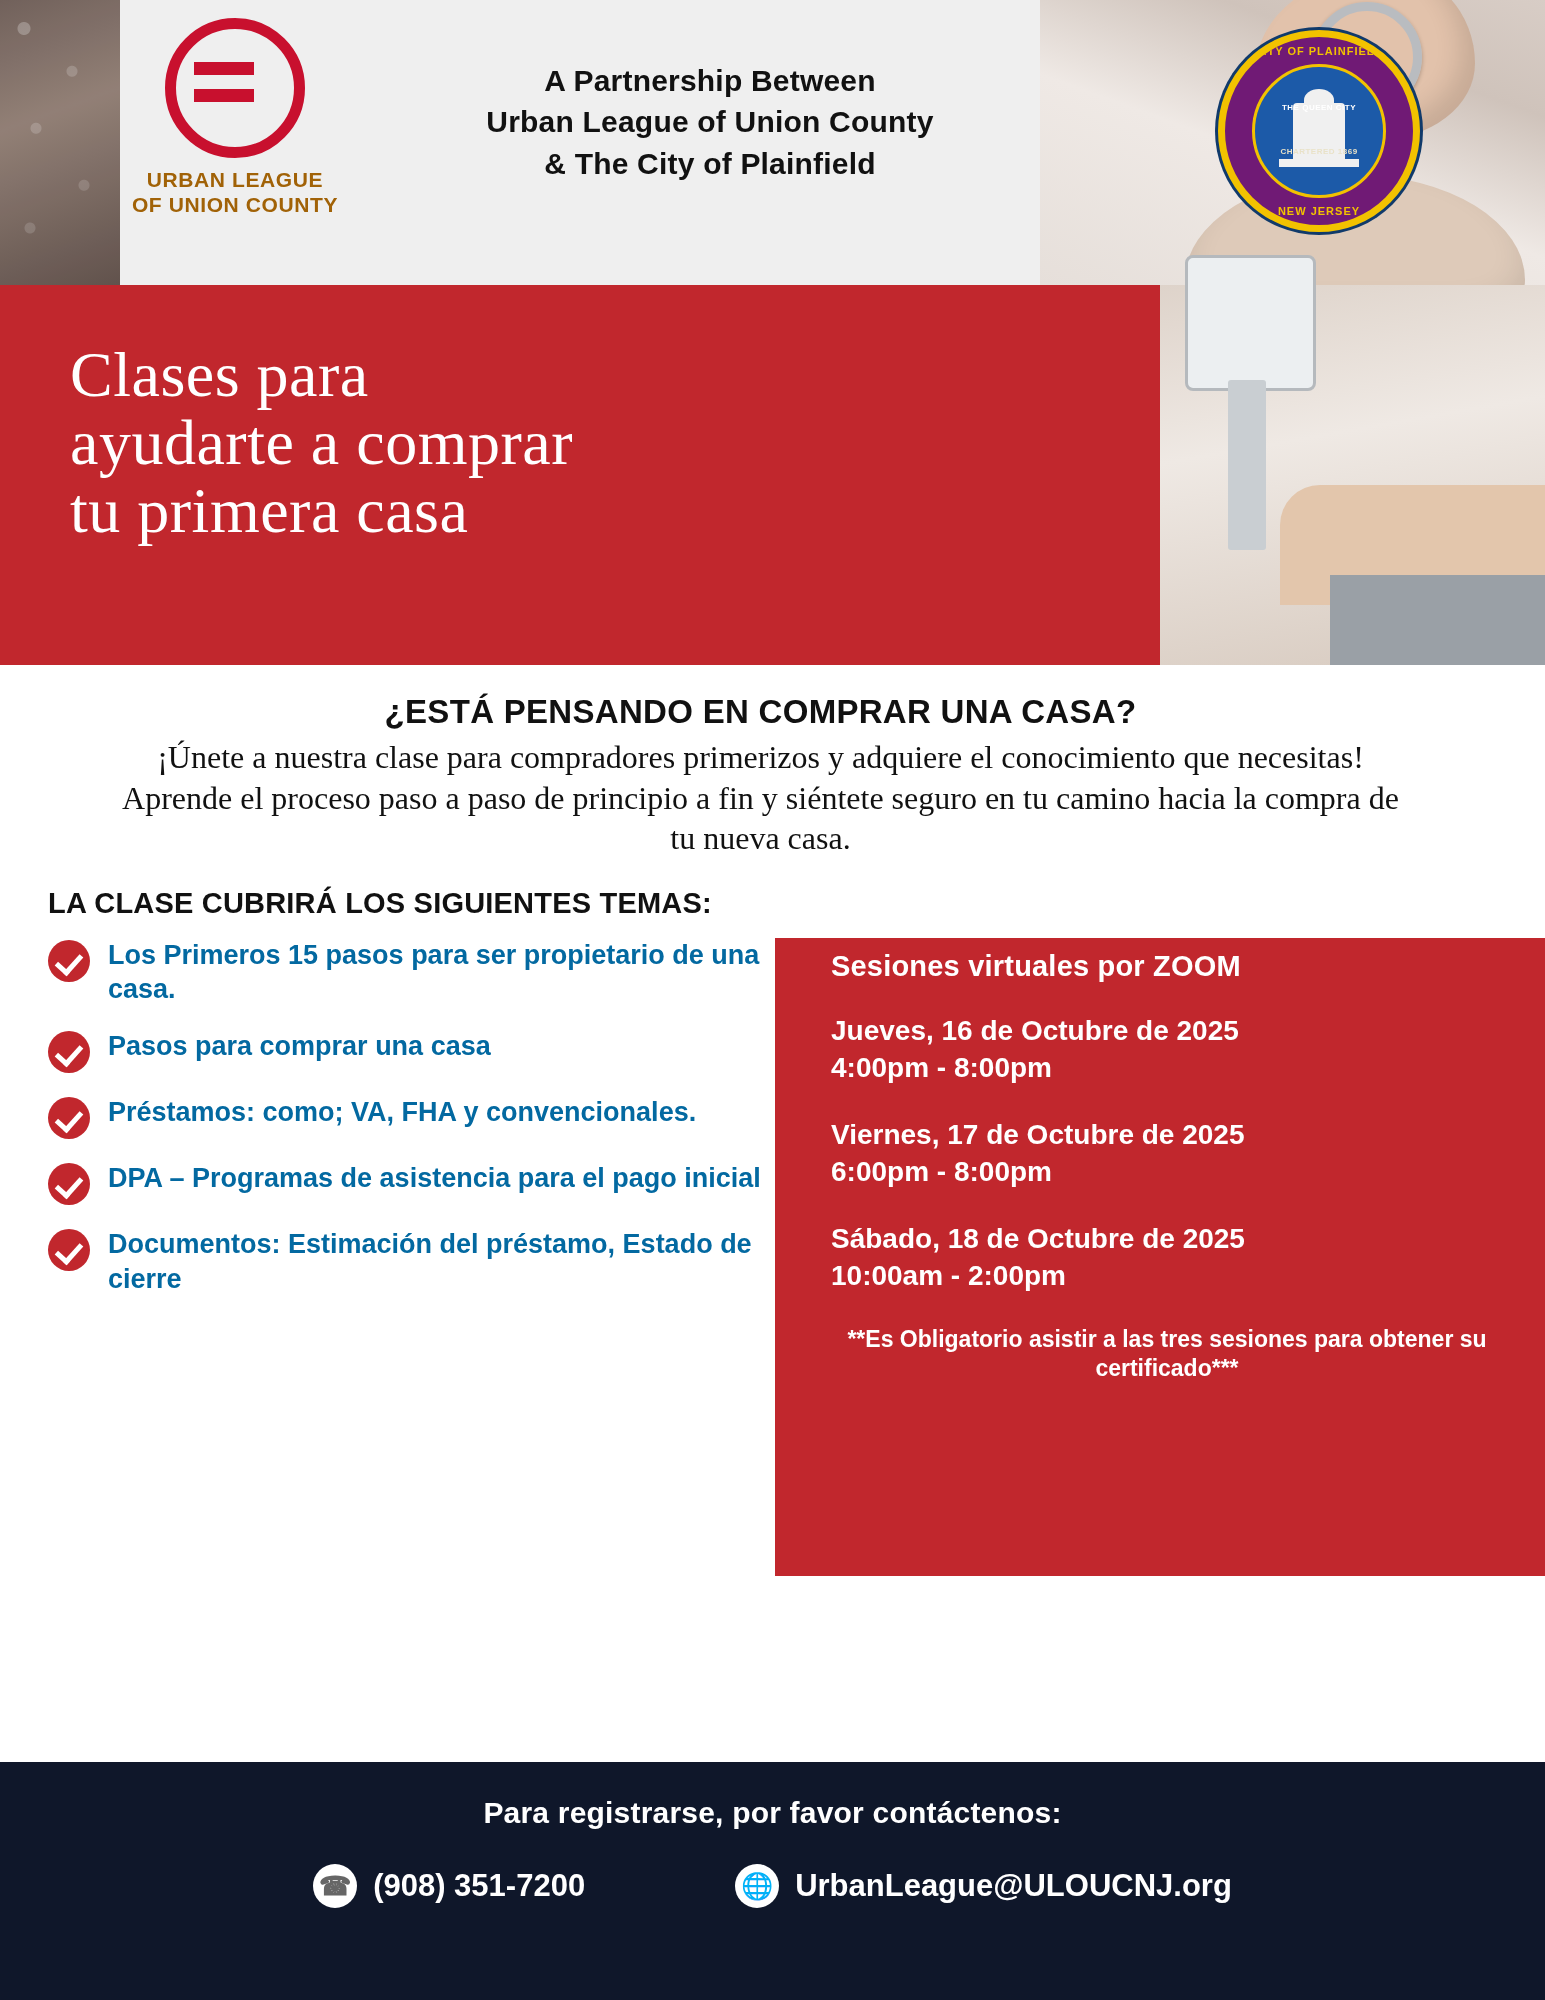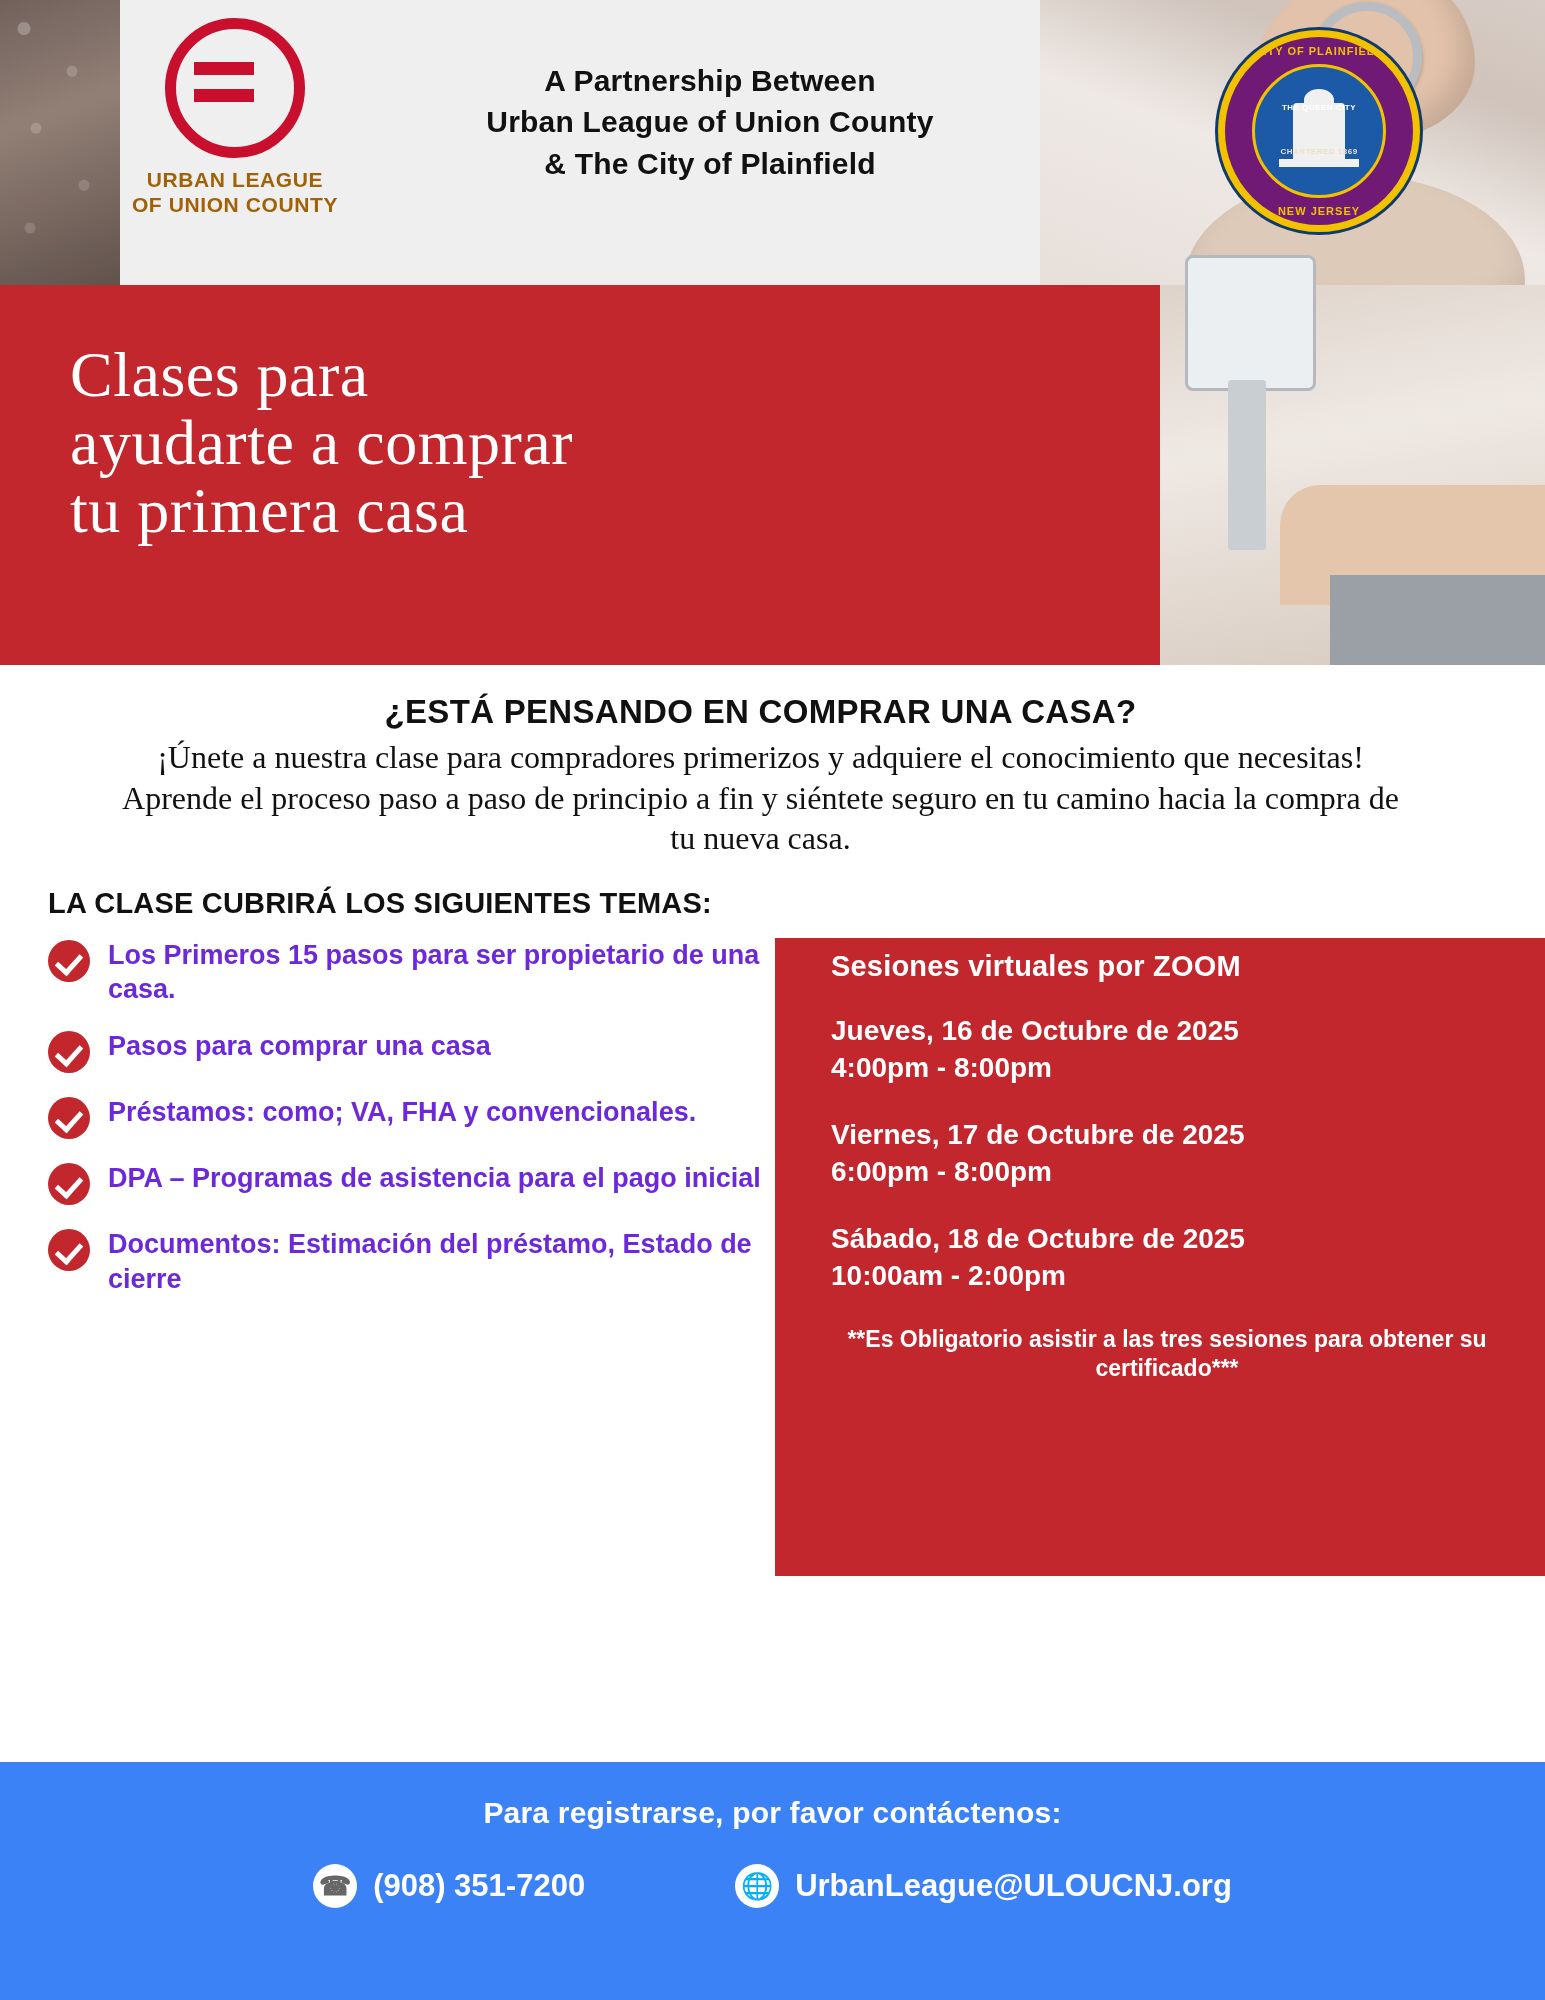--- a/index.html
+++ b/index.html
@@ -291,21 +291,21 @@
     position: absolute;
     left: 13px; top: 9px;
     width: 11px; height: 20px;
     border: solid #fff;
     border-width: 0 5px 5px 0;
     transform: rotate(42deg);
   }
   .bullet-text {
     font-size: 27px;
     font-weight: bold;
-    color: #6d28d9;
+    color: #0369a1;
     line-height: 1.28;
   }
 
   .sessions {
     width: 770px;
     background: #c1272d;
     color: #fff;
     box-sizing: border-box;
     padding: 12px 42px 26px 56px;
     min-height: 638px;
@@ -329,21 +329,21 @@
     font-weight: bold;
     line-height: 1.3;
   }
 
   
   .footer {
     position: absolute;
     left: 0; bottom: 0;
     width: 1545px;
     height: 238px;
-    background: #3b82f6;
+    background: #0f172a;
     color: #ffffff;
     box-sizing: border-box;
     padding-top: 34px;
   }
   .footer .f-title {
     text-align: center;
     font-size: 30px;
     font-weight: bold;
     letter-spacing: .2px;
   }

